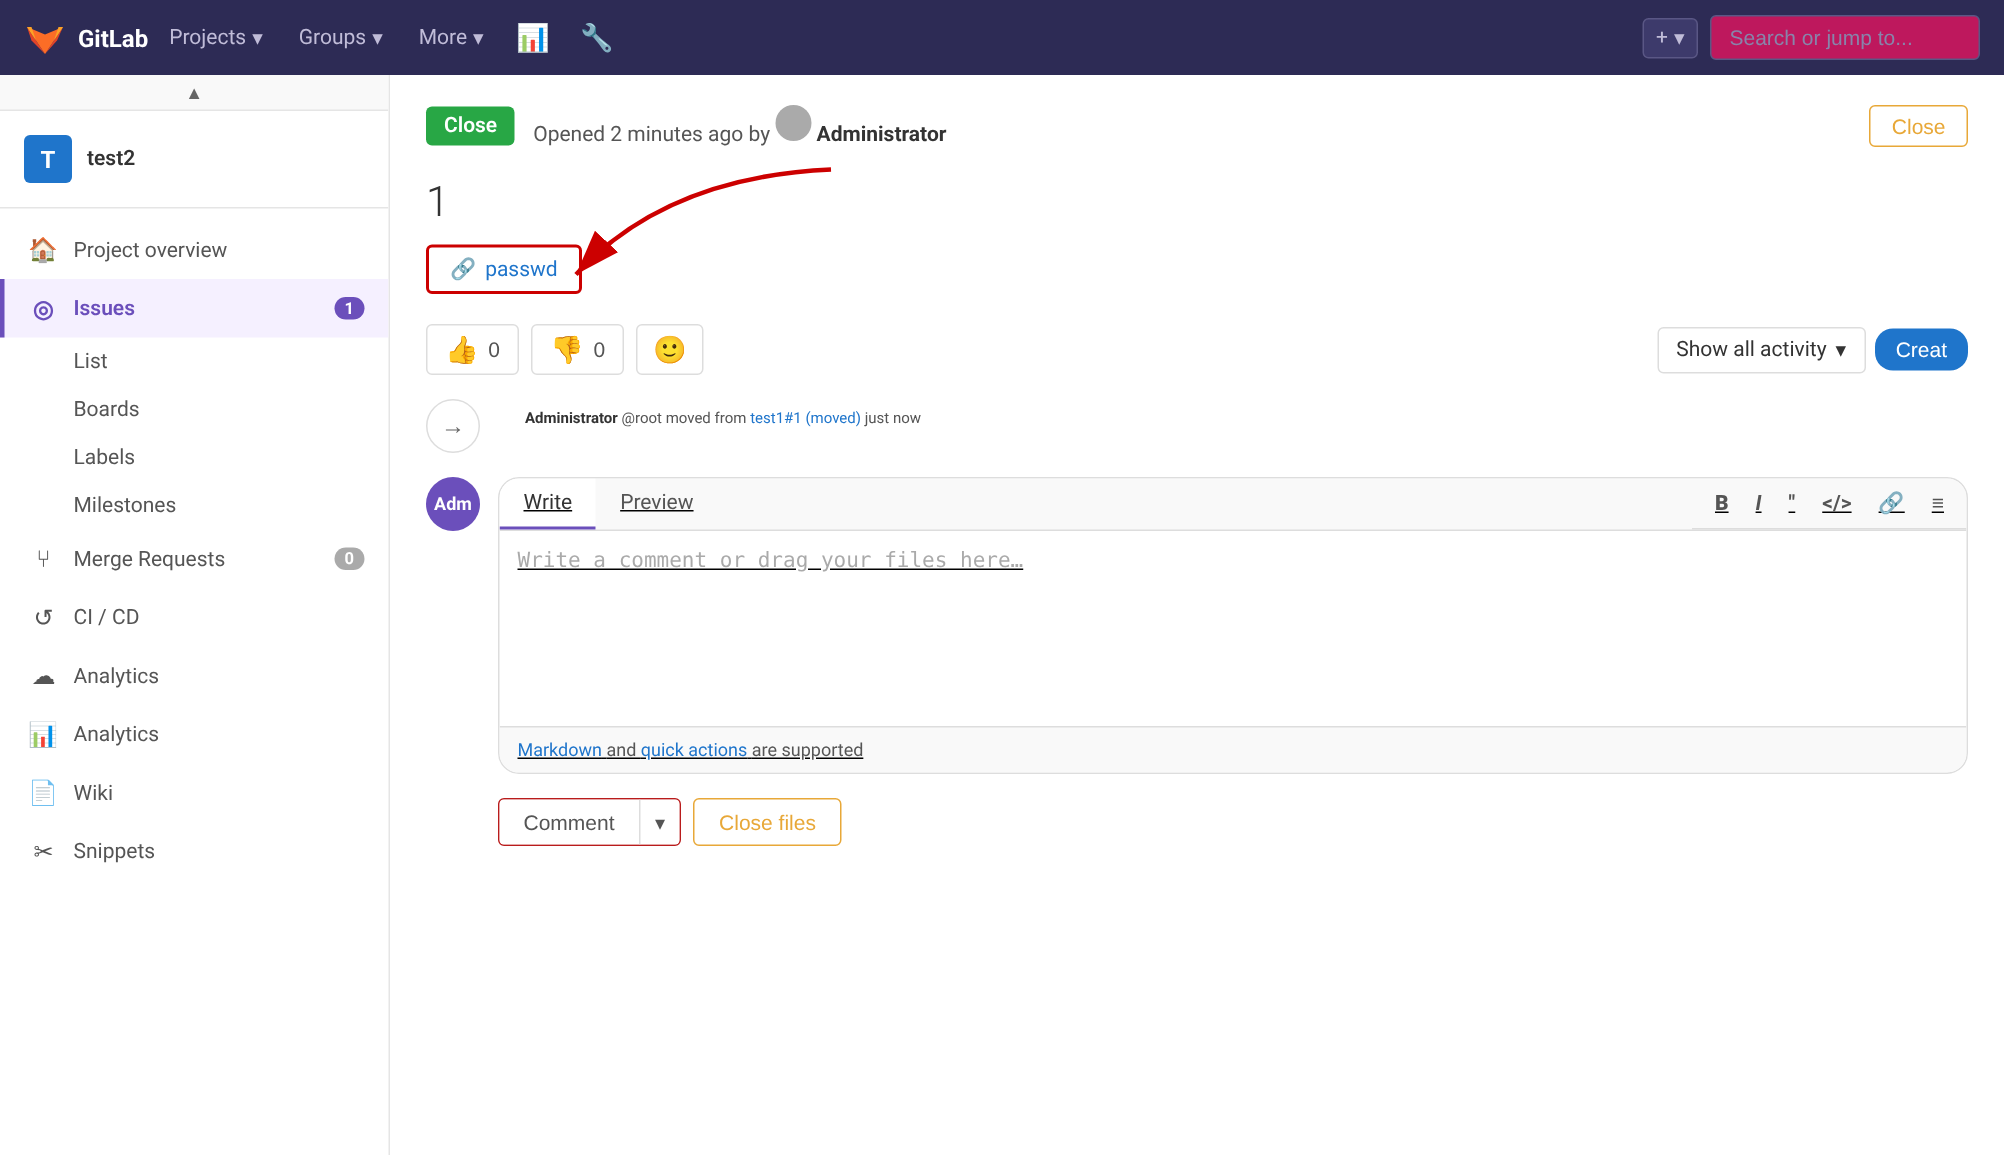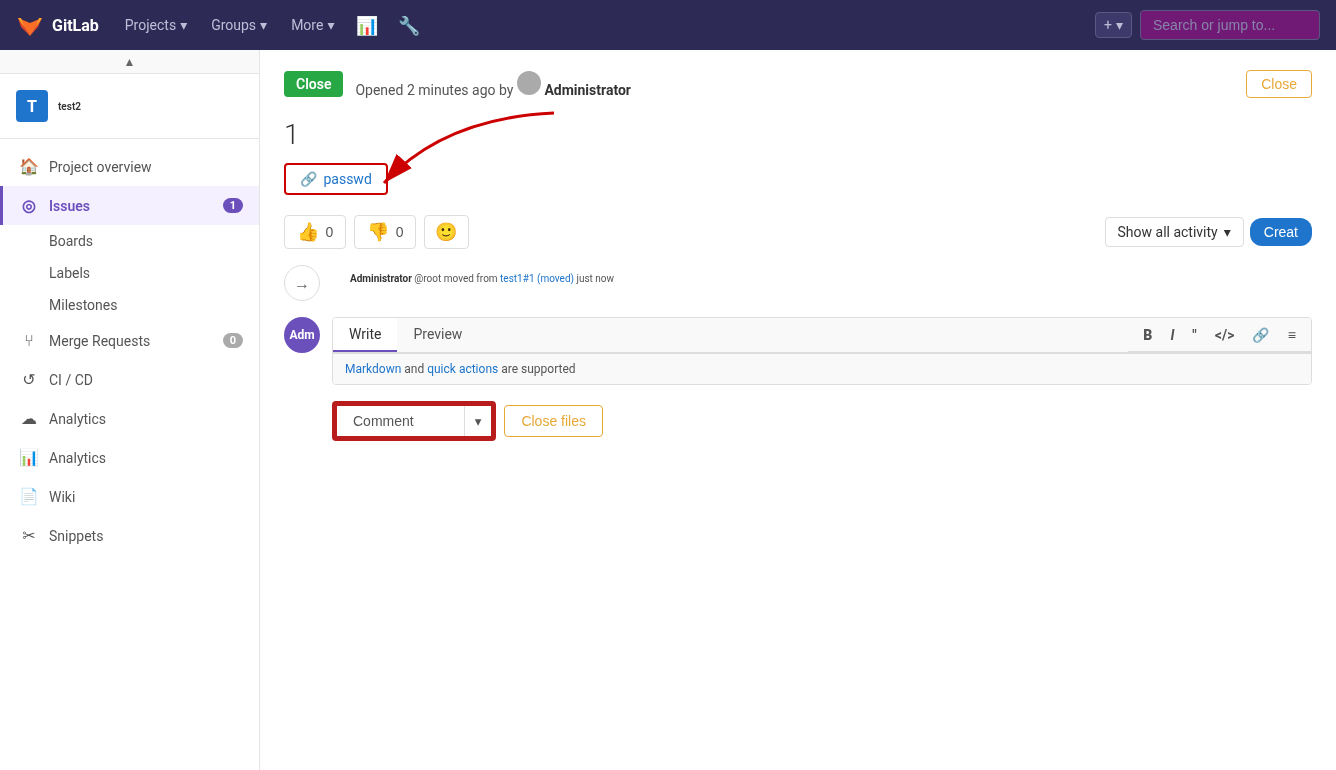--- a/index.html
+++ b/index.html
@@ -5,21 +5,21 @@
     * { box-sizing: border-box; margin: 0; padding: 0; }
     body { font-family: -apple-system, BlinkMacSystemFont, 'Segoe UI', Roboto, sans-serif; font-size: 14px; background: #f0f0f0; }
 
     
     .topnav {
       background: #2d2b55;
       height: 50px;
       display: flex;
       align-items: center;
       padding: 0 16px;
-      gap: 16px;
+      gap: 4px;
       position: fixed;
       top: 0; left: 0; right: 0;
       z-index: 100;
     }
     .topnav-logo {
       display: flex;
       align-items: center;
       gap: 8px;
       color: white;
       font-weight: bold;
@@ -52,21 +52,21 @@
     }
     .topnav-icon-btn {
       color: #c0bcd8;
       cursor: pointer;
       padding: 4px 8px;
       font-size: 18px;
       display: flex;
       align-items: center;
     }
     .topnav-search {
-      background: #701a75;
+      background: #be185d;
       border: 1px solid #5a5785;
       border-radius: 4px;
       color: #c0bcd8;
       padding: 6px 12px;
       width: 180px;
       font-size: 14px;
     }
     .topnav-search::placeholder { color: #8884aa; }
     .topnav-plus {
       background: #3d3a6b;
@@ -126,21 +126,21 @@
       color: white;
       border-radius: 4px;
       display: flex;
       align-items: center;
       justify-content: center;
       font-weight: bold;
       font-size: 16px;
     }
     .sidebar-project-name {
       font-weight: 600;
-      font-size: 10px;
+      font-size: 14px;
       color: #333;
     }
     .sidebar-nav {
       padding: 8px 0;
     }
     .sidebar-item {
       display: flex;
       align-items: center;
       padding: 10px 16px;
       cursor: pointer;
@@ -352,22 +352,23 @@
       display: flex;
       align-items: center;
       justify-content: center;
       font-size: 12px;
       font-weight: bold;
       flex-shrink: 0;
     }
     .editor-box {
       flex: 1;
       border: 1px solid #ddd;
-      border-radius: 4px;
+      border-radius: 14px;
       overflow: hidden;
+      text-decoration: underline;
     }
     .editor-tabs {
       display: flex;
       border-bottom: 1px solid #ddd;
       background: #f9f9f9;
     }
     .editor-tab {
       padding: 8px 16px;
       cursor: pointer;
       font-size: 14px;
@@ -414,24 +415,23 @@
 
     
     .comment-actions {
       display: flex;
       align-items: center;
       gap: 8px;
       margin: 16px 0 16px 48px;
     }
     .comment-split-btn {
       display: flex;
-      border: 5px solid #b91c1c;
+      border: 1px solid #b91c1c;
       border-radius: 4px;
       overflow: hidden;
-      gap: 34px;
     }
     .comment-main-btn {
       padding: 7px 16px;
       background: white;
       color: #555;
       border: none;
       cursor: pointer;
       font-size: 14px;
     }
     .comment-arrow-btn {
@@ -512,20 +512,23 @@
       </div>
 
       <div class="sidebar-item active">
         <span class="icon">◎</span>
         <span>Issues</span>
         <span class="sidebar-badge">1</span>
       </div>
 
       <div class="sidebar-sub">
         <div class="sidebar-sub-item">
+          <span>List</span>
+        </div>
+        <div class="sidebar-sub-item">
           <span>Boards</span>
         </div>
         <div class="sidebar-sub-item">
           <span>Labels</span>
         </div>
         <div class="sidebar-sub-item">
           <span>Milestones</span>
         </div>
       </div>
 
@@ -637,20 +640,23 @@
             <div class="editor-tab">Preview</div>
             <div class="editor-toolbar" style="margin-left:auto; padding-right:8px; display:flex; gap:4px;">
               <span class="editor-tool"><b>B</b></span>
               <span class="editor-tool"><i>I</i></span>
               <span class="editor-tool">"</span>
               <span class="editor-tool">&lt;/&gt;</span>
               <span class="editor-tool">🔗</span>
               <span class="editor-tool">≡</span>
             </div>
           </div>
+          <div class="editor-content">
+            <span>Write a comment or drag your files here…</span>
+          </div>
           <div class="editor-footer">
             <a href="#">Markdown</a>
             <span> and </span>
             <a href="#">quick actions</a>
             <span>are supported</span>
           </div>
         </div>
       </div>
 
       <div class="comment-actions">

